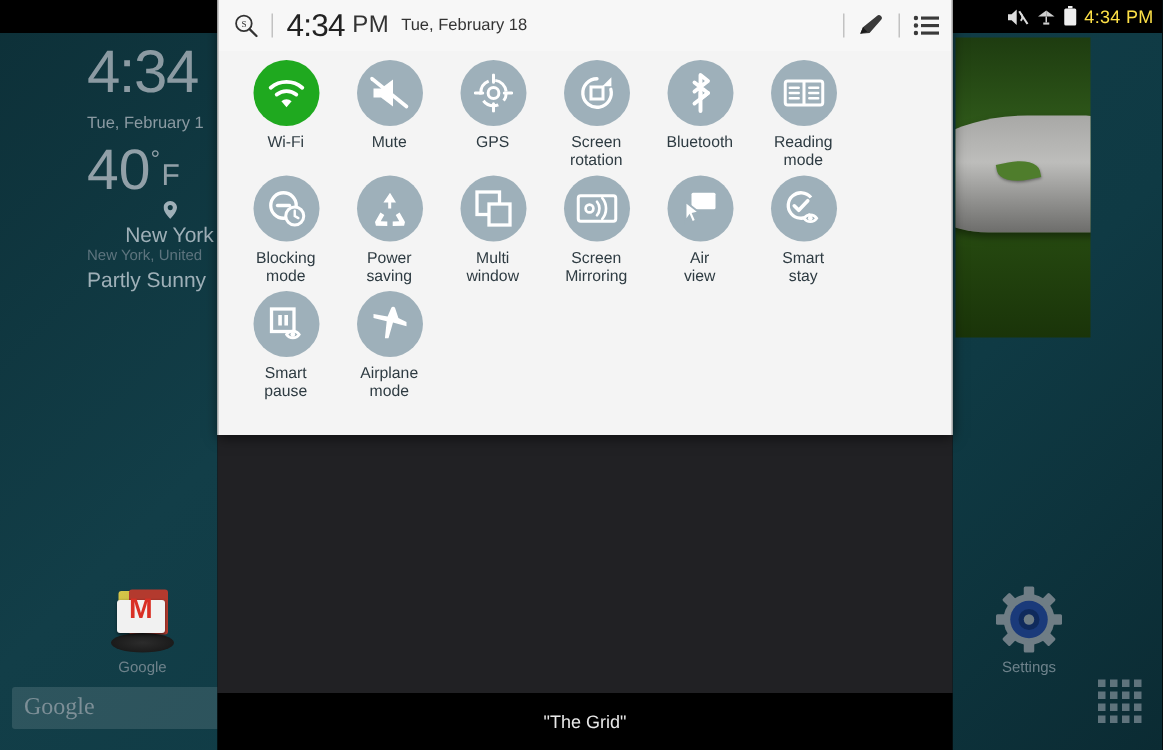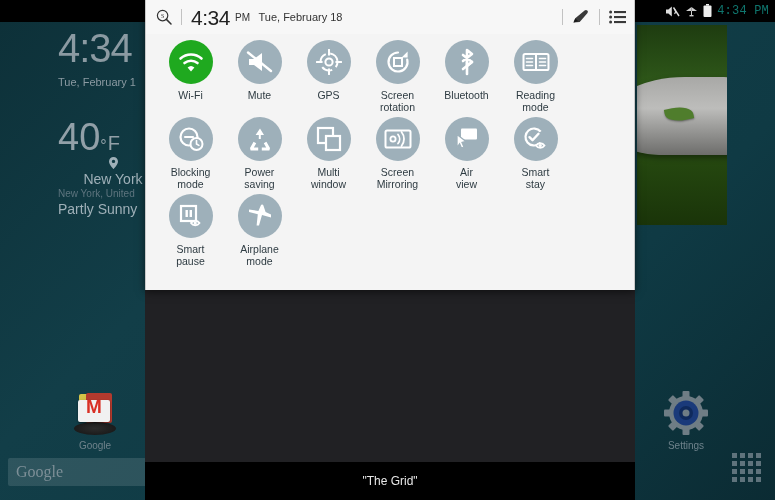--- a/index.html
+++ b/index.html
@@ -21,34 +21,34 @@
     background: linear-gradient(135deg, #0d3038 0%, #123e48 35%, #0f3a44 70%, #0b2b33 100%);
   }
   #home-statusbar {
     position: absolute; top: 0; left: 0; right: 0; height: 22px;
     background: #000;
     display: flex; align-items: center; justify-content: flex-end;
     padding-right: 6px; gap: 5px;
   }
   .sb-icon { display: inline-flex; align-items: center; }
   .sb-time {
-    color: #0f766e; font-size: 12px; letter-spacing: .2px;
-    font-family: Liberation Mono, monospace;
+    color: #fde047; font-size: 12px; letter-spacing: .2px;
+    font-family: Liberation Sans, sans-serif;
   }
 
   
   #weather-widget {
     position: absolute; left: 58px; top: 28px; width: 110px;
   }
   .w-time {
     font-size: 40px; color: #8b9aa2; font-weight: 300;
     letter-spacing: -1px; line-height: 1; font-family: "Liberation Sans", sans-serif;
   }
   .w-date { font-size: 11px; color: #8b9aa2; margin-top: 8px; }
-  .w-temp-row { margin-top: 31px; display: flex; align-items: flex-end; }
+  .w-temp-row { margin-top: 8px; display: flex; align-items: flex-start; }
   .w-temp { font-size: 38px; color: #92a0a8; font-weight: 300; line-height: .95; }
   .w-deg { font-size: 16px; color: #92a0a8; margin-top: 2px; }
   .w-unit { font-size: 20px; color: #92a0a8; margin-top: 10px; margin-left: 1px; }
   .w-city { font-size: 14px; color: #9fb0b8; margin-top: 2px; display: flex; align-items: center; gap: 2px; flex-direction: column;}
   .w-sub { font-size: 10px; color: #5d747e; margin-top: 1px; }
   .w-cond { font-size: 14px; color: #9fb0b8; margin-top: 2px; }
 
   
   #photo-widget {
     position: absolute; right: 48px; top: 25px; width: 90px; height: 200px;
@@ -141,21 +141,21 @@
   }
   #panel-header {
     height: 34px; display: flex; align-items: center;
     padding: 0 8px 0 10px; background: #f7f7f7;
   }
   .hdr-sep { width: 1px; height: 16px; background: #c2c2c2; margin: 0 9px; }
   .hdr-time {
     font-size: 21px; color: #222; font-weight: 300; letter-spacing: -.5px;
     line-height: 1;
   }
-  .hdr-ampm { font-size: 10px; color: #333; margin-left: 5px; letter-spacing: .3px; }
+  .hdr-ampm { font-size: 16px; color: #333; margin-left: 5px; letter-spacing: .3px; }
   .hdr-date { font-size: 11px; color: #333; margin-left: 8px; }
   .hdr-spacer { flex: 1; }
 
   #toggles {
     display: flex; flex-wrap: wrap;
     padding: 6px 12px 0 10px;
   }
   .toggle {
     width: 69px; margin-bottom: 4px;
     display: flex; flex-direction: column; align-items: center;

